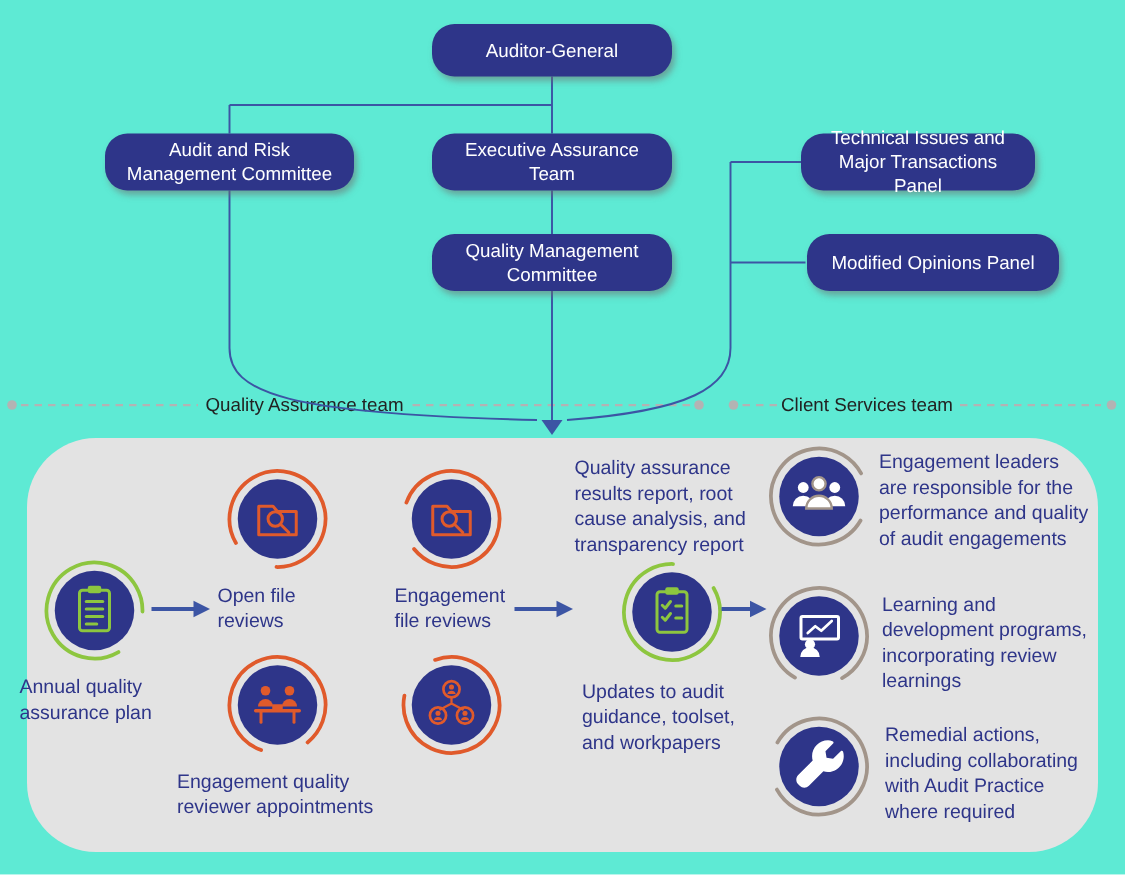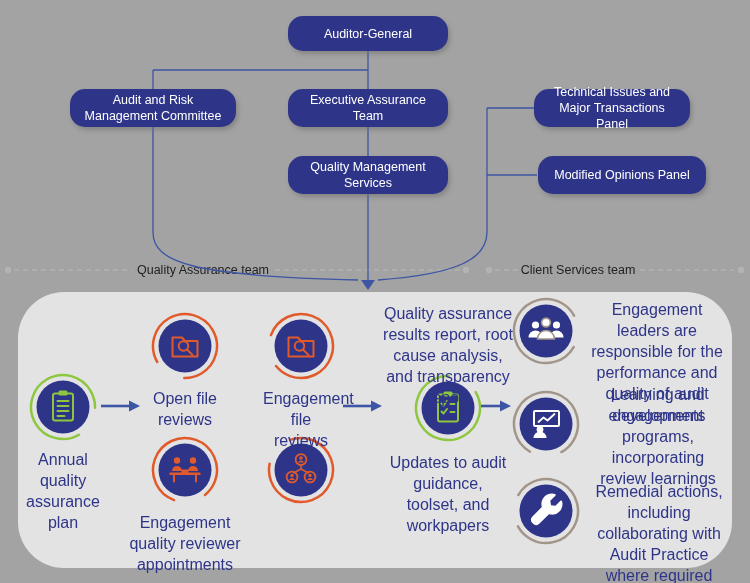--- a/index.html
+++ b/index.html
@@ -1,17 +1,17 @@
 <!DOCTYPE html>
 <html style="--navy: #2e3589; --orange: #e05a2b; --green: #8dc63f; --tan: #a2958a; --line-blue: #3c55a4; --panel-gray: #e3e3e3;"><head>
 <meta charset="utf-8">
 <style>
   * { margin:0; padding:0; box-sizing:border-box; }
   html,body { background:#fff; font-family:"Liberation Sans", sans-serif; }
-  .canvas { position:relative; width:750px; height:583px; background:#a3a3a3; overflow:hidden; }
+  .canvas { position:relative; width:750px; height:583px; background:#5eead4; overflow:hidden; }
 
   .connectors { position:absolute; left:0; top:0; z-index:3; pointer-events:none; }
   .connectors path { fill:none; stroke:var(--line-blue,#3c55a4); stroke-width:1.3; }
 
   .org-box { position:absolute; z-index:4; background:var(--navy,#2e3589); color:#fff;
     border-radius:15px; display:flex; align-items:center; justify-content:center;
     text-align:center; font-size:12.5px; line-height:1.28; padding:3px 10px;
     box-shadow:2px 3px 4px rgba(110,110,110,.55); }
 
   .divider-svg { position:absolute; z-index:2; }
@@ -31,21 +31,21 @@
   .disc { fill:var(--navy,#2e3589); }
   .st { fill:none; stroke-width:2; stroke-linecap:round; stroke-linejoin:round; }
   .st.g { stroke:var(--green,#8dc63f); }
   .st.o { stroke:var(--orange,#e05a2b); }
   .st.w { stroke:#fff; }
   .fl.g { fill:var(--green,#8dc63f); }
   .fl.o { fill:var(--orange,#e05a2b); }
   .fl.w { fill:#fff; }
   .t-out { stroke:var(--tan,#a2958a); stroke-width:1.6; }
 
-  .caption { position:absolute; z-index:2; text-align:center; font-size:16px;
+  .caption { position:absolute; z-index:2; font-size:13px;
     color:var(--navy,#2e3589); line-height:1.32; }
 
   .flow-arrow { position:absolute; z-index:2; }
   .arrow-line { stroke:var(--line-blue,#3c55a4); stroke-width:2.6; }
   .arrow-head { fill:var(--line-blue,#3c55a4); }
 </style>
 </head>
 <body>
 
 <div class="canvas">
@@ -71,21 +71,21 @@
   <div class="org-box" style="left:70px;top:89px;width:166px;height:38px">
     <span>Audit and Risk Management Committee</span>
   </div>
   <div class="org-box" style="left:288px;top:89px;width:160px;height:38px">
     <span>Executive Assurance Team</span>
   </div>
   <div class="org-box" style="left:534px;top:89px;width:156px;height:38px">
     <span>Technical Issues and Major Transactions Panel</span>
   </div>
   <div class="org-box" style="left:288px;top:156px;width:160px;height:38px">
-    <span>Quality Management Services</span>
+    <span>Quality Management Committee</span>
   </div>
   <div class="org-box" style="left:538px;top:156px;width:168px;height:38px">
     <span>Modified Opinions Panel</span>
   </div>
 
   <svg class="divider-svg" style="left:0;top:264px" width="750" height="12">
     <circle class="dot" cx="8" cy="6" r="3.2"></circle>
     <line class="dash" x1="14" y1="6" x2="132" y2="6"></line>
     <line class="dash" x1="275" y1="6" x2="460" y2="6"></line>
     <circle class="dot" cx="466" cy="6" r="3.2"></circle>
@@ -238,16 +238,16 @@
     <polygon class="arrow-head" points="20,1.5 31,7 20,12.5"></polygon>
   </svg>
 
   <div class="caption" style="left:13px;top:449px;width:100px">Annual quality assurance plan</div>
   <div class="caption" style="left:145px;top:388px;width:80px">Open file reviews</div>
   <div class="caption" style="left:118px;top:512px;width:134px">Engagement quality reviewer appointments</div>
   <div class="caption" style="left:263px;top:388px;width:76px">Engagement file reviews</div>
   <div class="caption" style="left:383px;top:303px;width:130px">Quality assurance results report, root cause analysis, and transparency report</div>
   <div class="caption" style="left:388px;top:452px;width:120px">Updates to audit guidance, toolset, and workpapers</div>
   <div class="caption" style="left:586px;top:299px;width:142px">Engagement leaders are responsible for the performance and quality of audit engagements</div>
-  <div class="caption" style="left:588px;top:384px;width:140px">Learning and development programs, incorporating review learnings</div>
+  <div class="caption" style="left:588px;top:394px;width:140px">Learning and development programs, incorporating review learnings</div>
   <div class="caption" style="left:590px;top:481px;width:138px">Remedial actions, including collaborating with Audit Practice where required</div>
 
 </div>
 
 </body></html>

